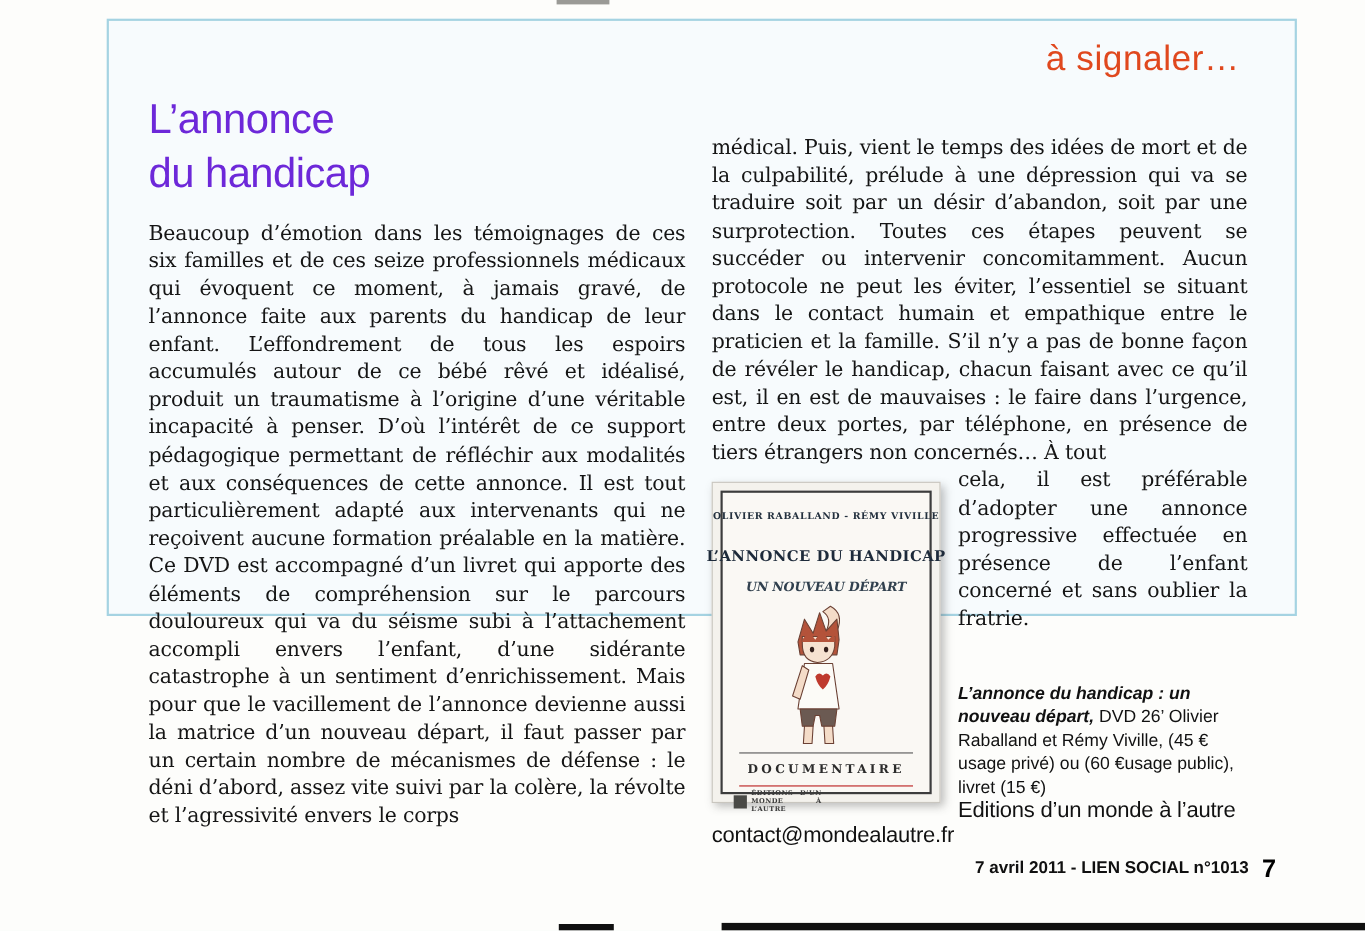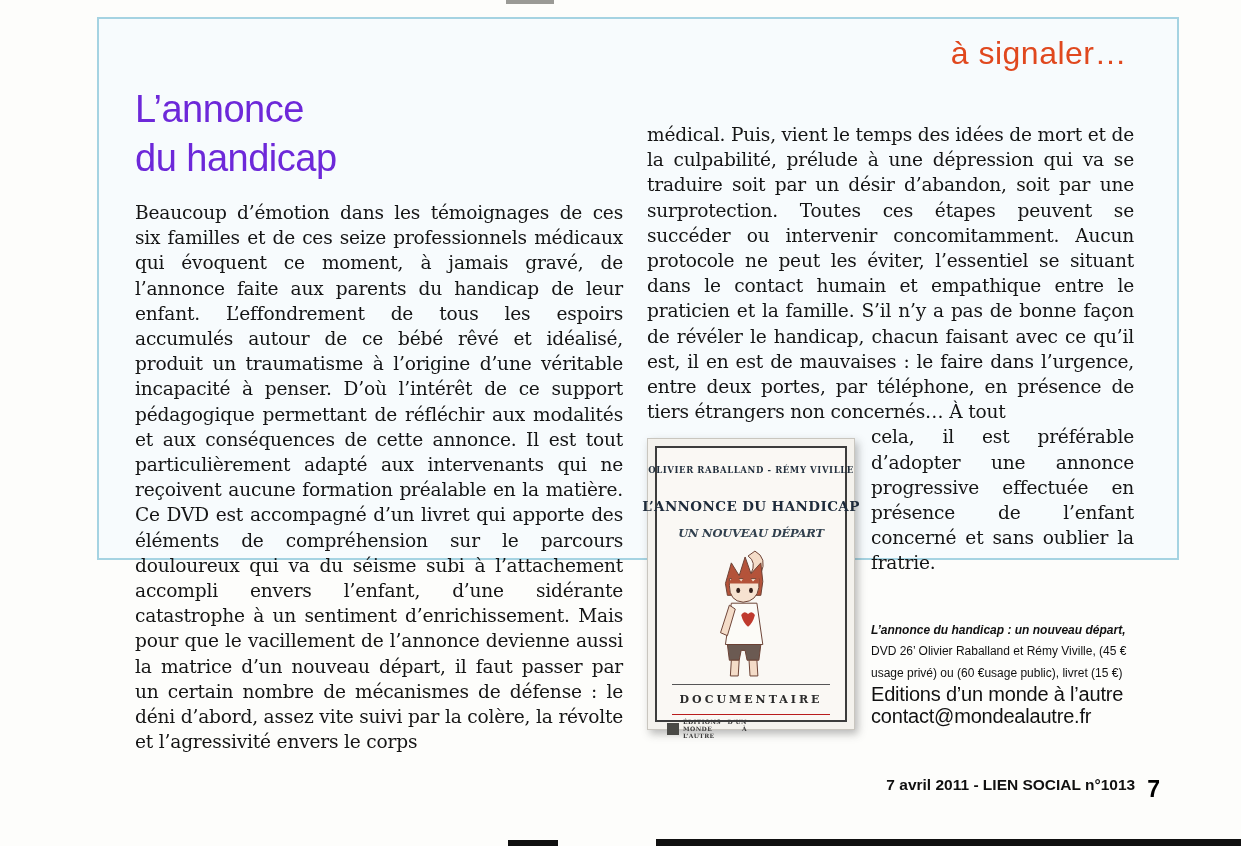--- a/index.html
+++ b/index.html
@@ -85,35 +85,35 @@
   .pub-mark { width:12px; height:12px; background:#4a4a46; }
   .pub-text {
     font-size:6px; font-weight:bold; letter-spacing:0.4px;
     color:#3a3a3a; width:64px; line-height:7px; text-transform:uppercase;
   }
 
   
   .caption {
     margin-top:44px;
     font-family:"Liberation Sans", sans-serif;
-    font-size:12px; line-height:21.5px;
+    font-size:16px; line-height:21.5px;
     letter-spacing:0; text-align:left; hyphens:none;
     color:#111;
   }
   .caption-lead { font-weight:bold; font-style:italic; }
   .caption-line {
     font-family:"Liberation Sans", sans-serif;
     font-size:20px; line-height:21.5px; text-align:left; hyphens:none;
     color:#111;
   }
 
   
   .footer {
     position:absolute; top:776px; right:81px;
-    display:flex; align-items:flex-start; gap:12px;
+    display:flex; align-items:center; gap:12px;
   }
   .footer-issue { font-size:15.5px; color:#101010; }
   .footer-issue b { font-weight:bold; }
   .footer-page { font-size:23px; font-weight:bold; color:#000; }
 
   
   .scan-bar { position:absolute; background:#101010; }
   .scan-bar.b1 { left:508px; top:840px; width:50px;  height:6px; }
   .scan-bar.b2 { left:656px; top:839px; width:585px; height:7px; }
   .scan-bar.t1 { left:506px; top:0;     width:48px;  height:4px; background:#9a9a96; }

